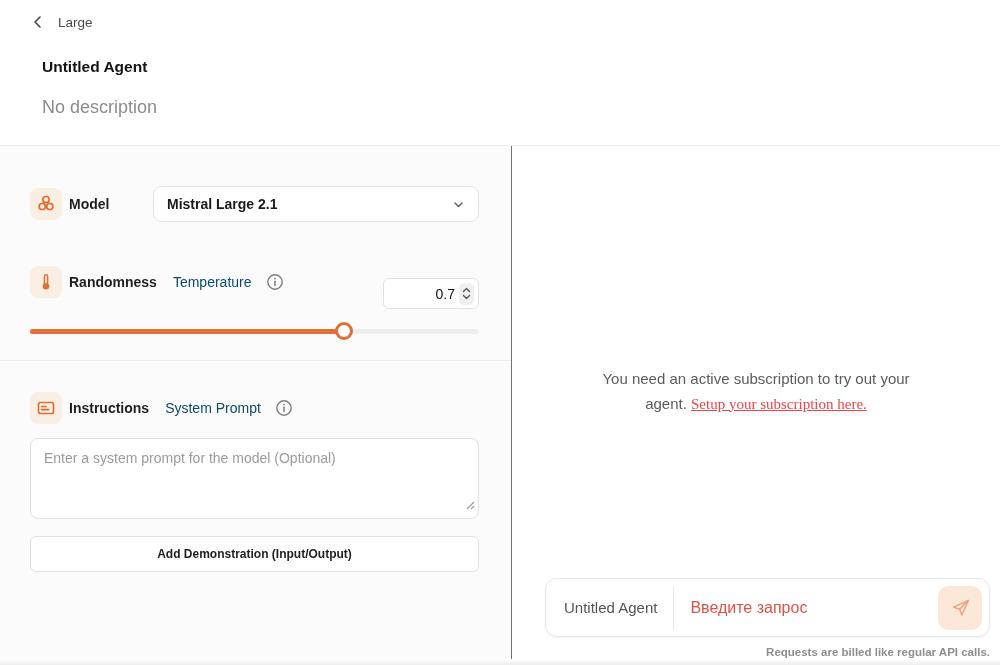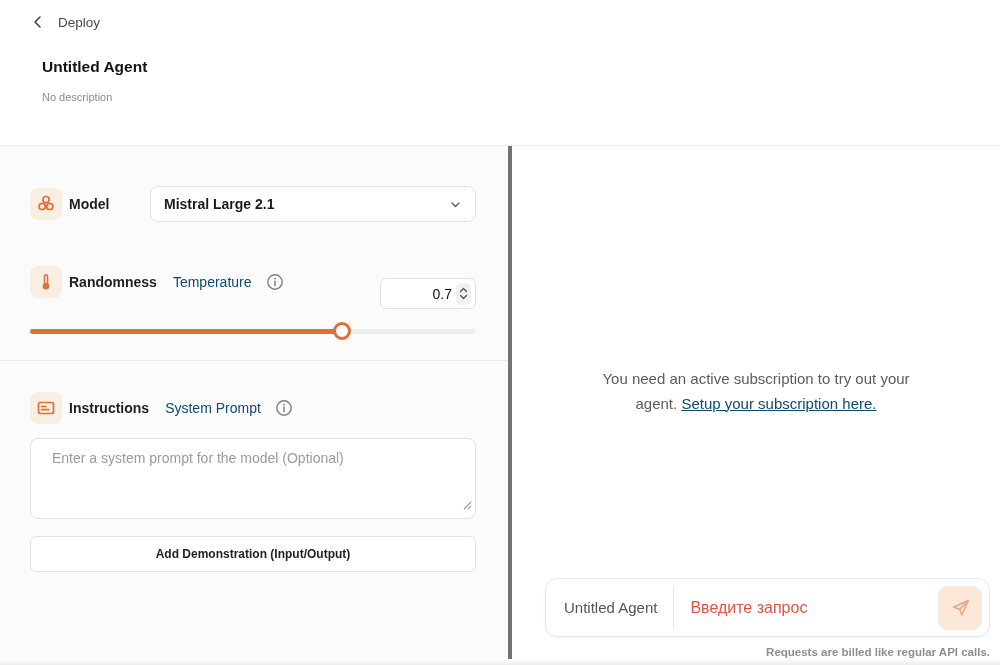--- a/index.html
+++ b/index.html
@@ -6,35 +6,35 @@
   html,body { width:1000px; height:665px; }
   body {
     font-family: "Liberation Sans", sans-serif;
     background:#ffffff; color:#1a1a1a; overflow:hidden; position:relative;
   }
   
   .header { position:relative; height:146px; background:#ffffff; border-bottom:1px solid #ececec; }
   .back-row { position:absolute; top:14px; left:31px; display:flex; align-items:center; gap:13px; cursor:pointer; }
   .back-row .crumb { font-size:13.5px; color:#4a4a4a; }
   .agent-title { position:absolute; top:58px; left:42px; font-size:15.5px; font-weight:bold; color:#141414; }
-  .agent-desc { position:absolute; top:91px; left:42px; font-size:11px; color:#8c8c8c; }
+  .agent-desc { position:absolute; top:97px; left:42px; font-size:18px; color:#8c8c8c; }
   .deploy-annotation {
     position:absolute; top:14px; left:857px; right:3px; height:59px;
     border:3px solid #e04b30; box-shadow:0 4px 7px -1px rgba(0,0,0,0.35);
     display:flex; align-items:center; justify-content:center; background:#fff;
   }
   .deploy-btn {
     width:100%; height:44px; margin:0 5px; background:#f9e2cb; border:none; border-radius:6px;
     color:#de6f3c; font-size:13.5px; font-family:inherit; cursor:pointer;
     display:flex; align-items:center; justify-content:center;
   }
   
   .main { display:flex; height:519px; }
   .left-panel {
-    width:512px; background:#fbfbfb; border-right:4px solid #737373;
+    width:512px; background:#fbfbfb; border-right:1px solid #737373;
     padding:40px 32px 0 30px; position:relative;
   }
   .right-panel { flex:1; background:#ffffff; position:relative; }
   
   .row { display:flex; align-items:center; }
   .chip {
     width:32px; height:32px; border-radius:8px; background:#f8eee2; flex:0 0 auto;
     display:flex; align-items:center; justify-content:center;
   }
   .row-label { margin-left:7px; font-size:14px; font-weight:bold; color:#1f1f1f; white-space:nowrap; }
@@ -62,32 +62,32 @@
   .slider .fill { position:absolute; top:7px; left:0; height:5px; border-radius:3px; background:#df7038; }
   .slider .thumb {
     position:absolute; top:0; width:18px; height:18px; border-radius:50%;
     background:#fff; border:3px solid #df7038; transform:translateX(-50%);
   }
   .section-divider { height:1px; background:#ededed; margin:20px -32px 0 -30px; }
   .row-instructions { margin-top:31px; }
   .textarea-wrap { position:relative; margin-top:14px; }
   .sys-prompt {
     width:100%; height:81px; background:#fff; border:1px solid #e2e2e2; border-radius:8px;
-    padding:11px 21px; font-family:inherit; font-size:14px; color:#222; resize:none; outline:none; display:block;
+    padding:11px 13px; font-family:inherit; font-size:14px; color:#222; resize:none; outline:none; display:block;
   }
   .sys-prompt::placeholder { color:#9b9b9b; }
   .resize-handle { position:absolute; right:4px; bottom:5px; pointer-events:none; }
   .row-demos { margin-top:38px; }
   .add-demo-btn {
     margin-top:17px; width:100%; height:36px; background:#fff; border:1px solid #e2e2e2; border-radius:6px;
     font-family:inherit; font-size:12px; font-weight:bold; color:#1f1f1f; cursor:pointer;
   }
   
   .notice { position:absolute; top:221px; left:20px; right:20px; text-align:center; font-size:15px; line-height:24.5px; color:#5c5c5c; }
-  .notice a { color:#0c4a6e; text-decoration:underline; cursor:pointer; }
+  .notice a { color:#ef4444; text-decoration:underline; cursor:pointer;font-family:Liberation Serif, serif; }
   .chat-bar {
     position:absolute; left:33px; right:10px; bottom:28px; height:59px; background:#fff;
     border:1px solid #e8e8e8; border-radius:12px; box-shadow:0 1px 3px rgba(0,0,0,0.05);
     display:flex; align-items:center; padding:0 7px 0 18px;
   }
   .chat-agent-name { font-size:15px; color:#555; white-space:nowrap; }
   .chat-divider { width:1px; height:43px; background:#e8e8e8; margin:0 16px; flex:0 0 auto; }
   .chat-input-text { font-size:16px; color:#df5244; white-space:nowrap; flex:1; cursor:text; }
   .send-btn {
     width:44px; height:44px; border:none; border-radius:10px; background:#fbe8d8;
@@ -99,21 +99,21 @@
 </head>
 <body>
 
 <div class="header">
   <div class="back-row">
     <span style="display:flex;">
       <svg width="14" height="16" viewBox="0 0 14 16">
           <polyline points="9,3 4,8 9,13" fill="none" stroke="#444" stroke-width="1.6" stroke-linecap="round" stroke-linejoin="round"></polyline>
         </svg>
     </span>
-    <span class="crumb">Deploy</span>
+    <span class="crumb">Large</span>
   </div>
   <div class="agent-title">Untitled Agent</div>
   <div class="agent-desc">No description</div>
 </div>
 
 <div class="main">
 
   <div class="left-panel">
 
     <div class="row">

